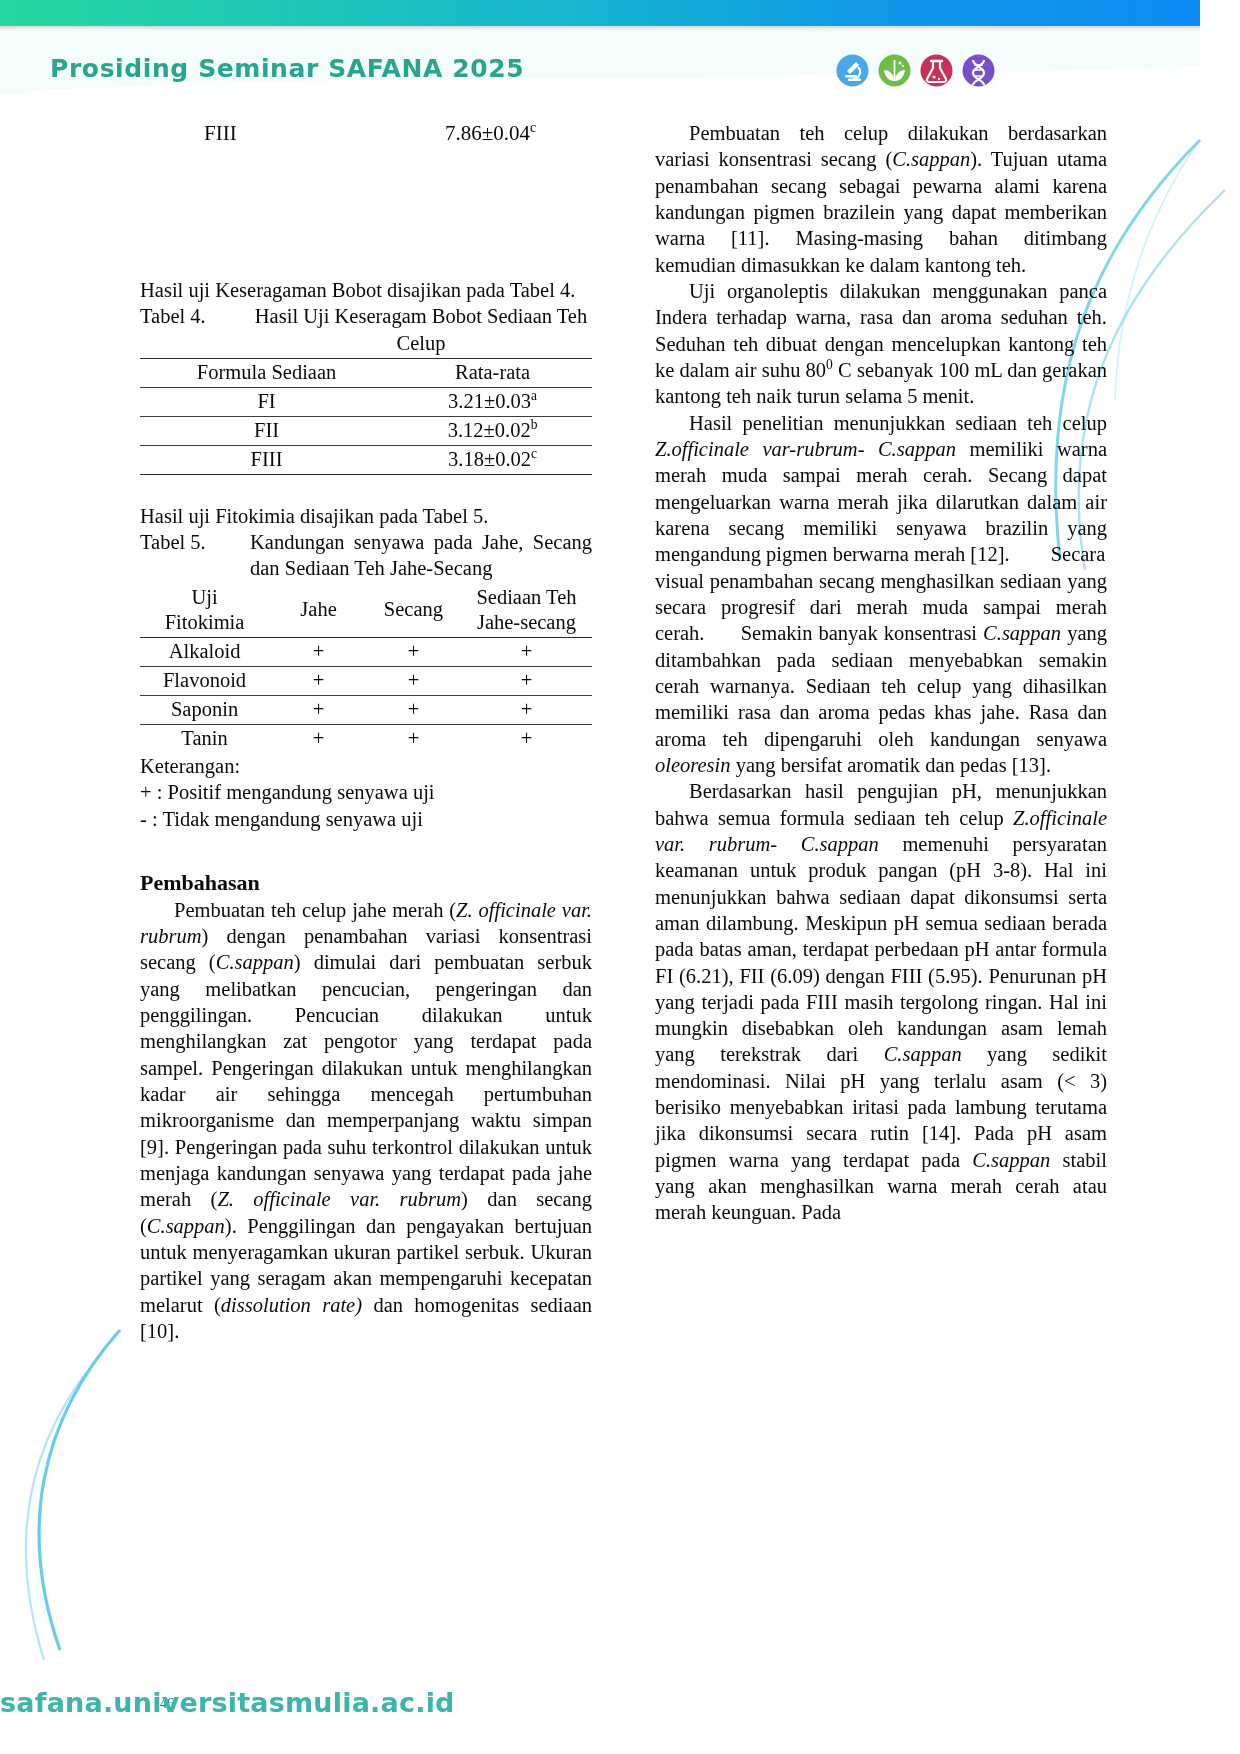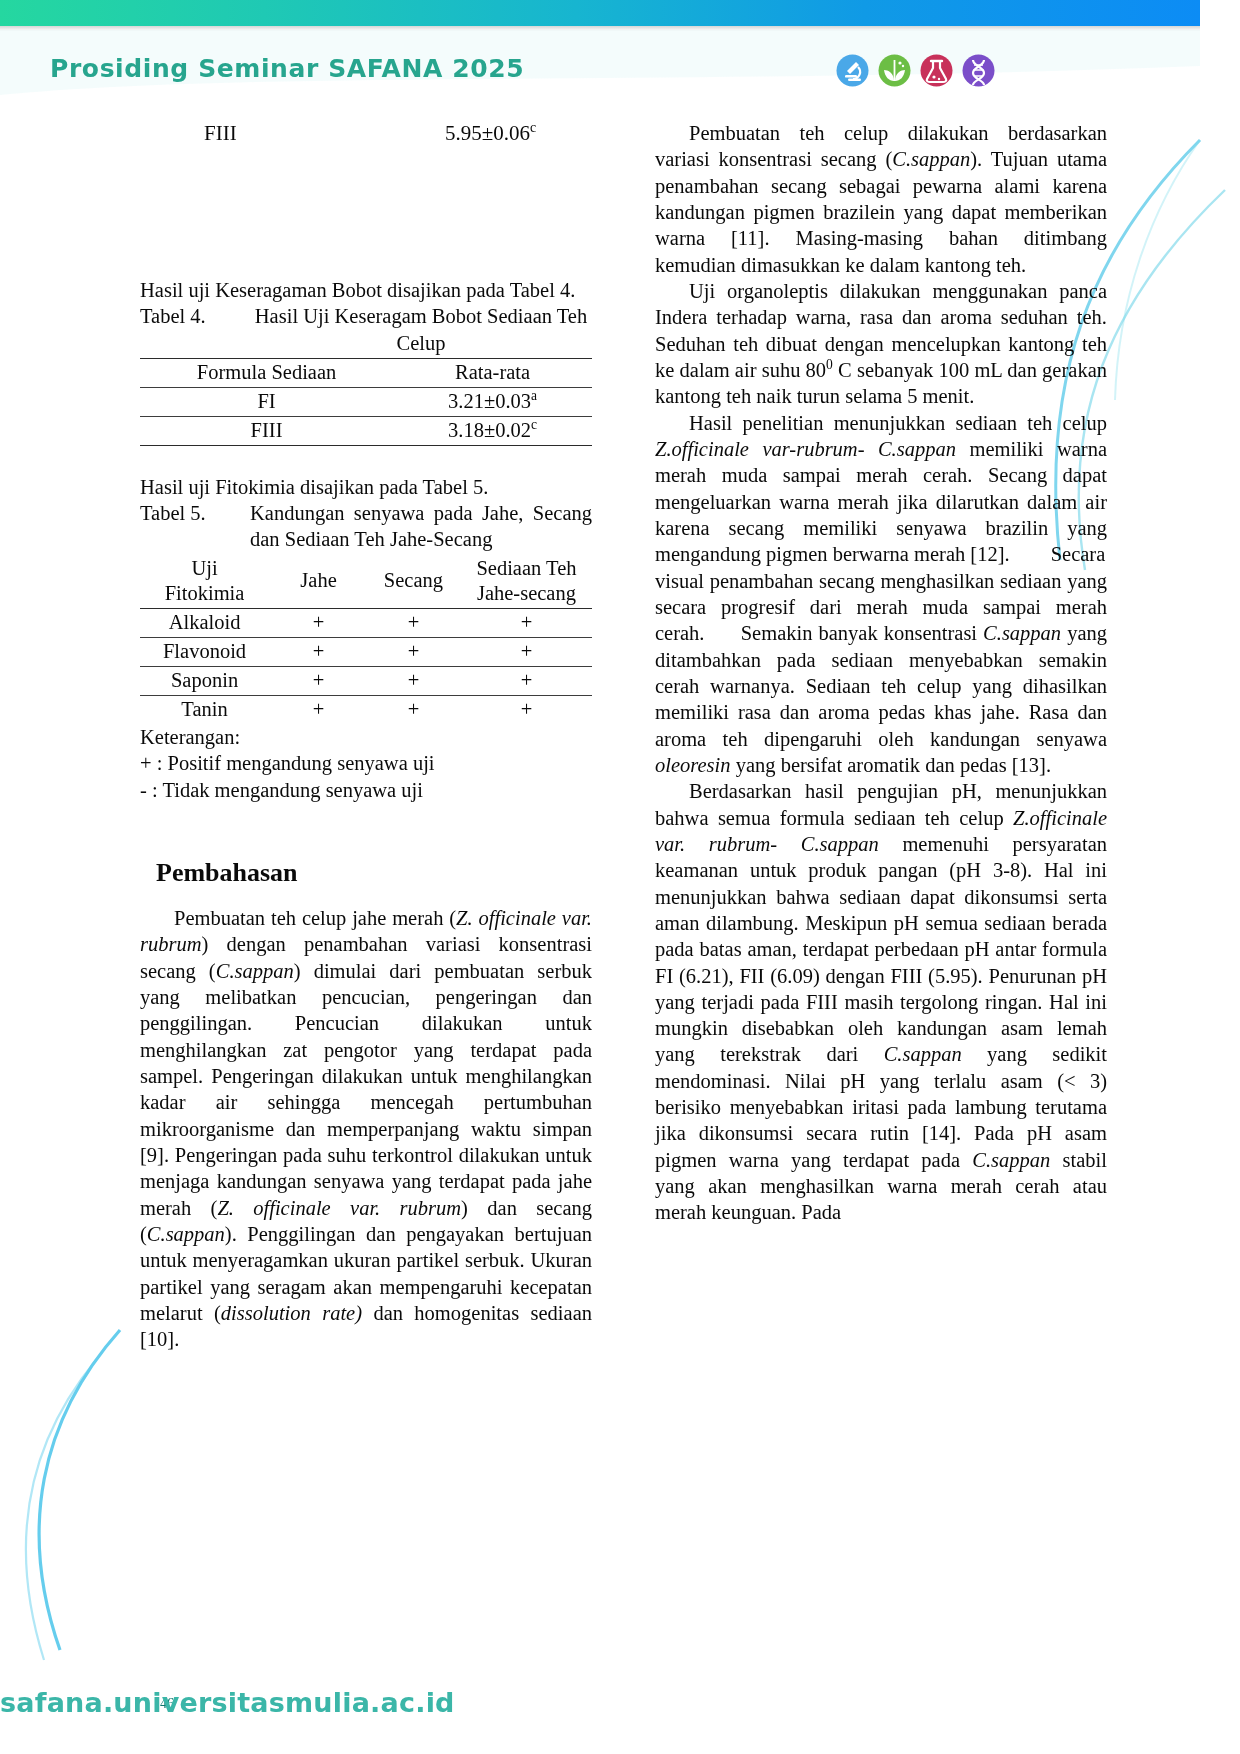--- a/index.html
+++ b/index.html
@@ -149,22 +149,22 @@
   table.t5 td.name, table.t5 th.name { width: 29%; text-align: center; padding-left: 2px; }
   table.t5 td.mid,  table.t5 th.mid  { width: 21%; }
   table.t5 th.last, table.t5 td.last { width: 29%; }
   table.t5 th { vertical-align: middle; }
   .hdr-2line { line-height: 1.18; }
 
   .keterangan { font-size: 20.5px; line-height: 1.3; }
 
   .sec-head {
     font-weight: bold;
-    font-size: 26px;
-    margin: 16px;
+    font-size: 22px;
+    margin: 0;
   }
 
   
   .footer {
     position: absolute;
     bottom: 0; left: 0;
     width: 1200px;
     height: 120px;
     z-index: 6;
   }
@@ -248,21 +248,21 @@
     </span>
   </div>
 </div>
 
 <div class="content">
 
   <div class="col col-left">
 
     <div class="stray-row">
       <span class="c1">FIII</span>
-      <span class="c2"><span>5.95±0.06</span><sup>c</sup></span>
+      <span class="c2"><span>7.86±0.04</span><sup>c</sup></span>
     </div>
 
     <div style="height:130px"></div>
 
     <p class="para noindent">Hasil uji Keseragaman Bobot disajikan pada Tabel 4.</p>
 
     <div class="tbl-caption">
       <span class="lbl">Tabel 4.</span>
       <span class="txt">Hasil Uji Keseragam Bobot Sediaan Teh Celup</span>
     </div>
@@ -271,20 +271,24 @@
       <thead>
         <tr class="rule-top rule-thin">
           <th class="c1">Formula Sediaan</th>
           <th class="c2">Rata-rata</th>
         </tr>
       </thead>
       <tbody>
         <tr class="rule-thin">
           <td class="c1">FI</td>
           <td class="c2"><span>3.21±0.03</span><sup>a</sup></td>
+        </tr>
+        <tr class="rule-thin">
+          <td class="c1">FII</td>
+          <td class="c2"><span>3.12±0.02</span><sup>b</sup></td>
         </tr>
         <tr class="rule-bot">
           <td class="c1">FIII</td>
           <td class="c2"><span>3.18±0.02</span><sup>c</sup></td>
         </tr>
       </tbody>
     </table>
 
     <div class="gap-28"></div>
 

